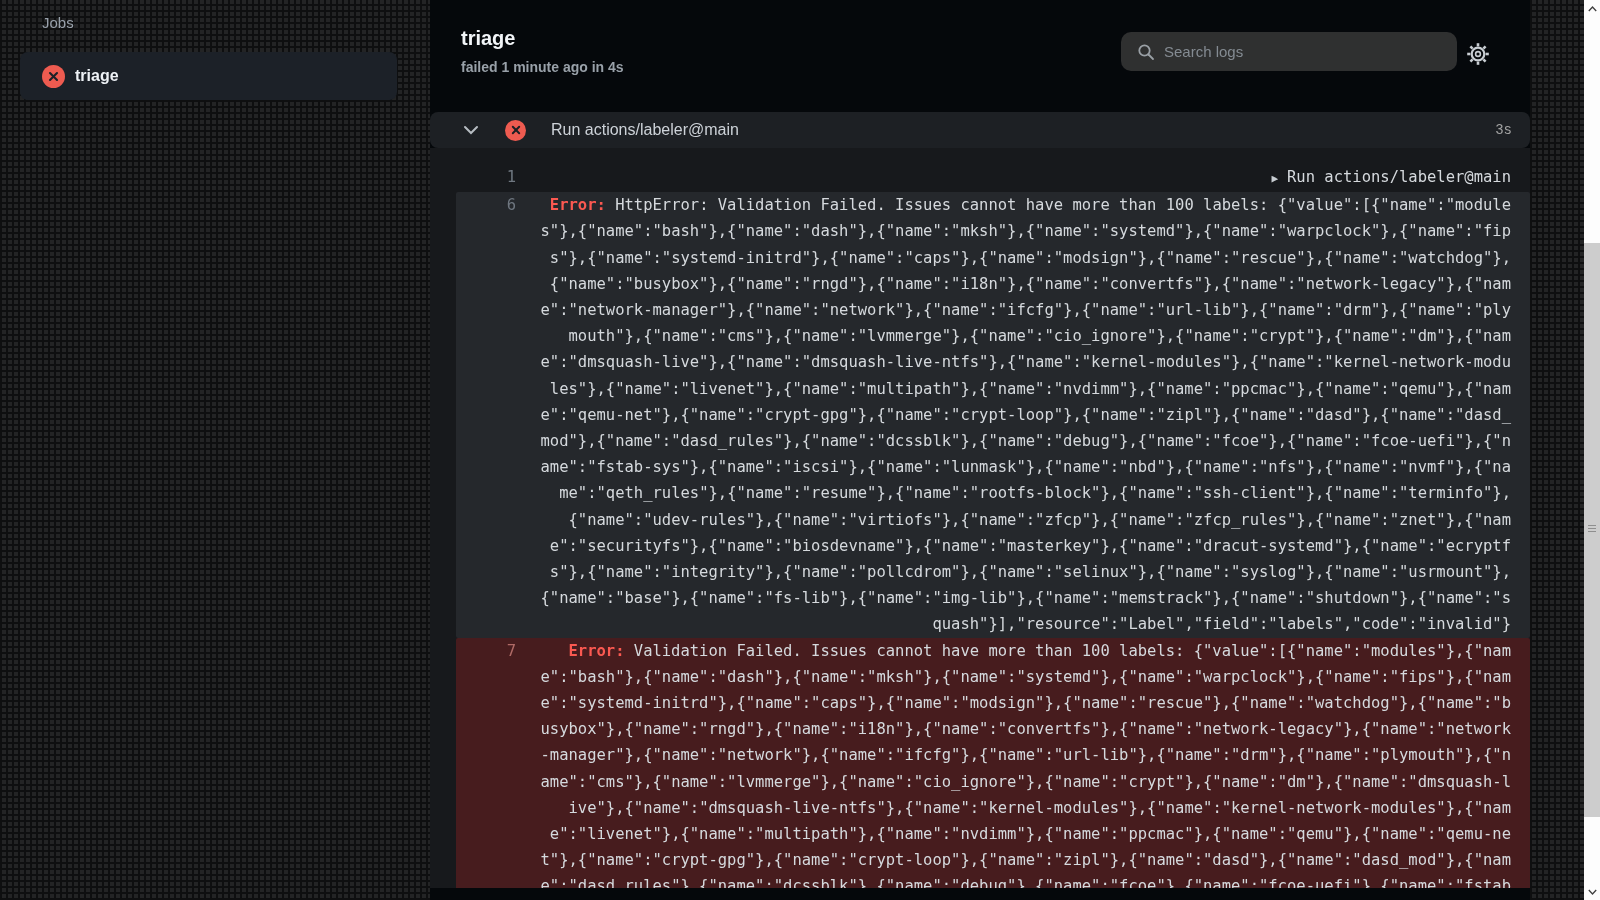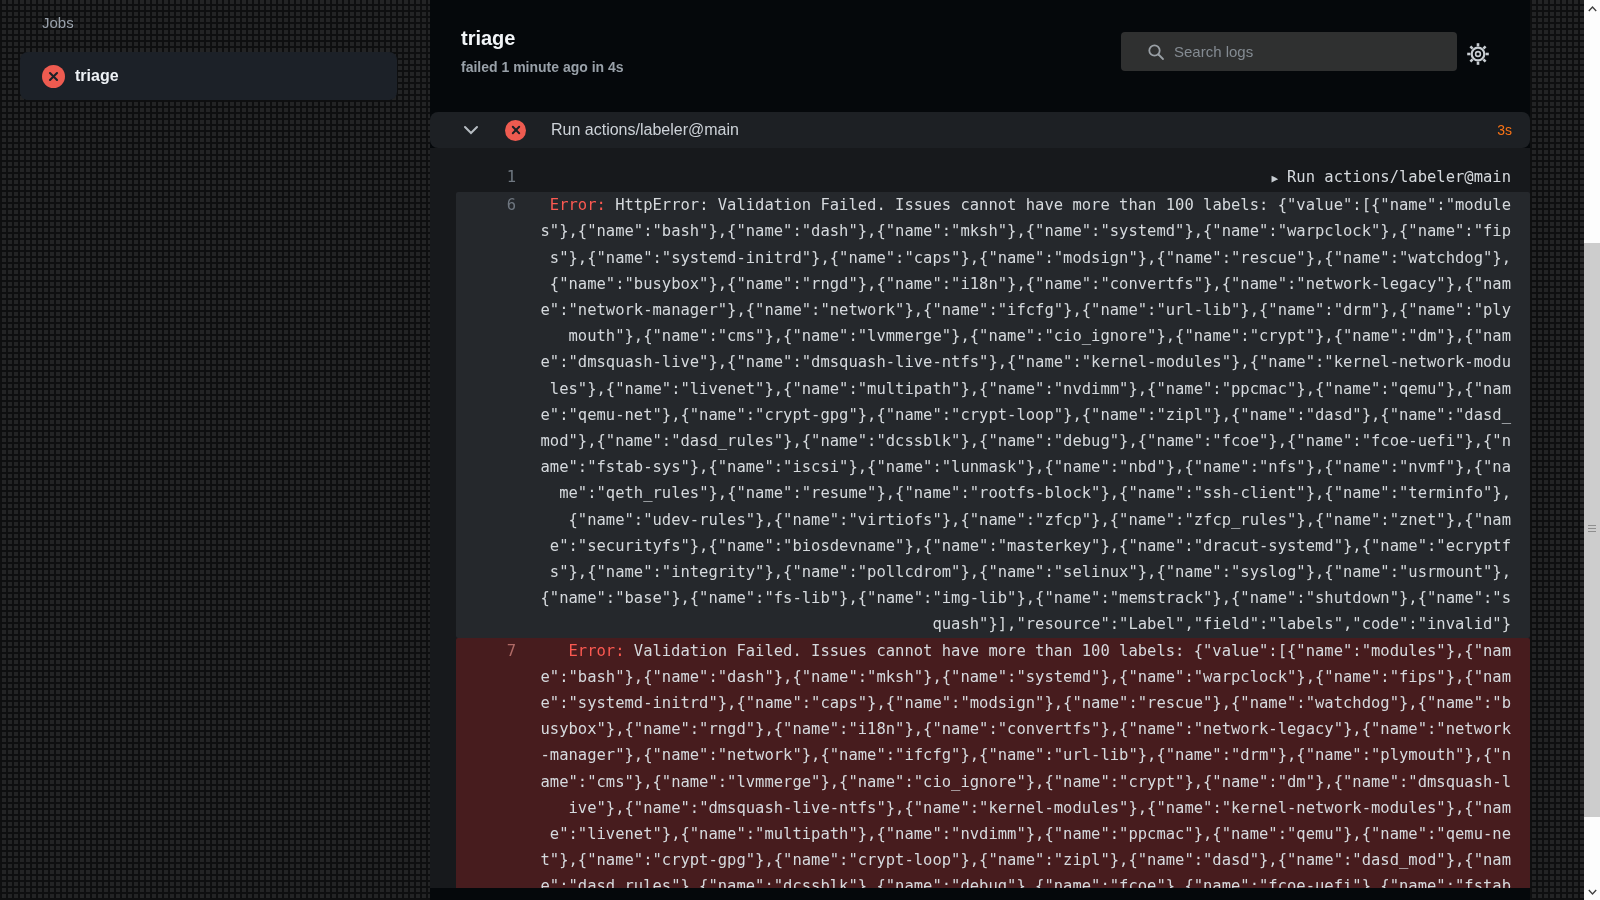--- a/index.html
+++ b/index.html
@@ -28,54 +28,54 @@
 
   
   .panel { position:absolute; left:430px; top:0; width:1100px; height:900px; background:#05080b; }
 
   .panel-header { position:absolute; left:0; top:0; width:1100px; height:100px; }
   .run-title { position:absolute; left:31px; top:27px; font-size:20px; font-weight:700; color:#f2f5f8; }
   .run-subtitle { position:absolute; left:31px; top:59px; font-size:14px; color:#99a1a9;font-weight:bold; }
 
   .search-box {
     position:absolute; left:691px; top:32px; width:336px; height:39px;
-    background:#2f3030; border-radius:4px; display:flex; align-items:center; padding:0 26px;
+    background:#2f3030; border-radius:10px; display:flex; align-items:center; padding:0 16px;
   }
   .search-box input {
     background:transparent; border:none; outline:none; color:#d7dbdf;
     font-size:15px; font-family:"Liberation Sans", sans-serif; width:100%; margin-left:9px;
   }
   .search-box input::placeholder { color:#848b92; }
   .gear-btn { position:absolute; left:1034px; top:40px; width:28px; height:28px; cursor:pointer;
     display:flex; align-items:center; justify-content:center; }
 
   
   .step-header {
     position:absolute; left:0; top:112px; width:1100px; height:36px;
     background:#1d2024; border-radius:8px; display:flex; align-items:center; cursor:pointer;
   }
   .chev { margin-left:33px; flex:none; }
   .step-header .x-circle { margin-left:26px; }
   .step-title { margin-left:25px; font-size:16px; color:#cdd2d8; }
-  .step-duration { margin-left:auto; margin-right:18px; font-size:14px; color:#f97316;
-    font-family:Liberation Sans, sans-serif; }
+  .step-duration { margin-left:auto; margin-right:18px; font-size:14px; color:#a3a3a3;
+    font-family:Liberation Mono, monospace; }
 
   .log-body {
     position:absolute; left:0; top:148px; width:1100px; height:740px;
     background:#17191c; overflow:hidden; padding-top:16px;
     font-family:"DejaVu Sans Mono", monospace; font-size:15.5px; line-height:26.2px;
     color:#d5d9dd;
   }
   .log-row { display:flex; align-items:flex-start; margin-left:26px; width:1074px; }
   .log-row.group-error { background:#25282c; border-radius:2px; }
   .log-row.group-error-hl { background:#471c1e; border-radius:2px; }
   .ln { flex:none; width:60px; text-align:right; color:#6f7780; cursor:pointer; }
   .group-error-hl .ln { color:#b06a66; }
   .log-content { margin-left:19px; width:976px; white-space:pre-wrap; word-break:break-all;text-align:right; }
-  .err-label { color:#fb5951; font-weight:400; white-space:pre; }
+  .err-label { color:#fb5951; font-weight:700; white-space:pre; }
   .tri { color:#c8cdd2; font-size:11px; margin-right:9px; }
 
   
   .scrollbar { position:absolute; right:0; top:0; width:16px; height:900px; background:#fdfdfd; }
   .sb-arrow { position:absolute; left:0; width:16px; height:17px; display:flex; align-items:center; justify-content:center; cursor:pointer; }
   .sb-arrow.up { top:0; } .sb-arrow.down { bottom:0; }
   .sb-thumb { position:absolute; left:0; top:243px; width:16px; height:574px; background:#cdcdcd; cursor:pointer; }
   .sb-grip { position:absolute; left:4px; top:50%; margin-top:-5px; width:8px; }
   .sb-grip div { height:1px; background:#8f8f8f; margin-bottom:2px; }
 

